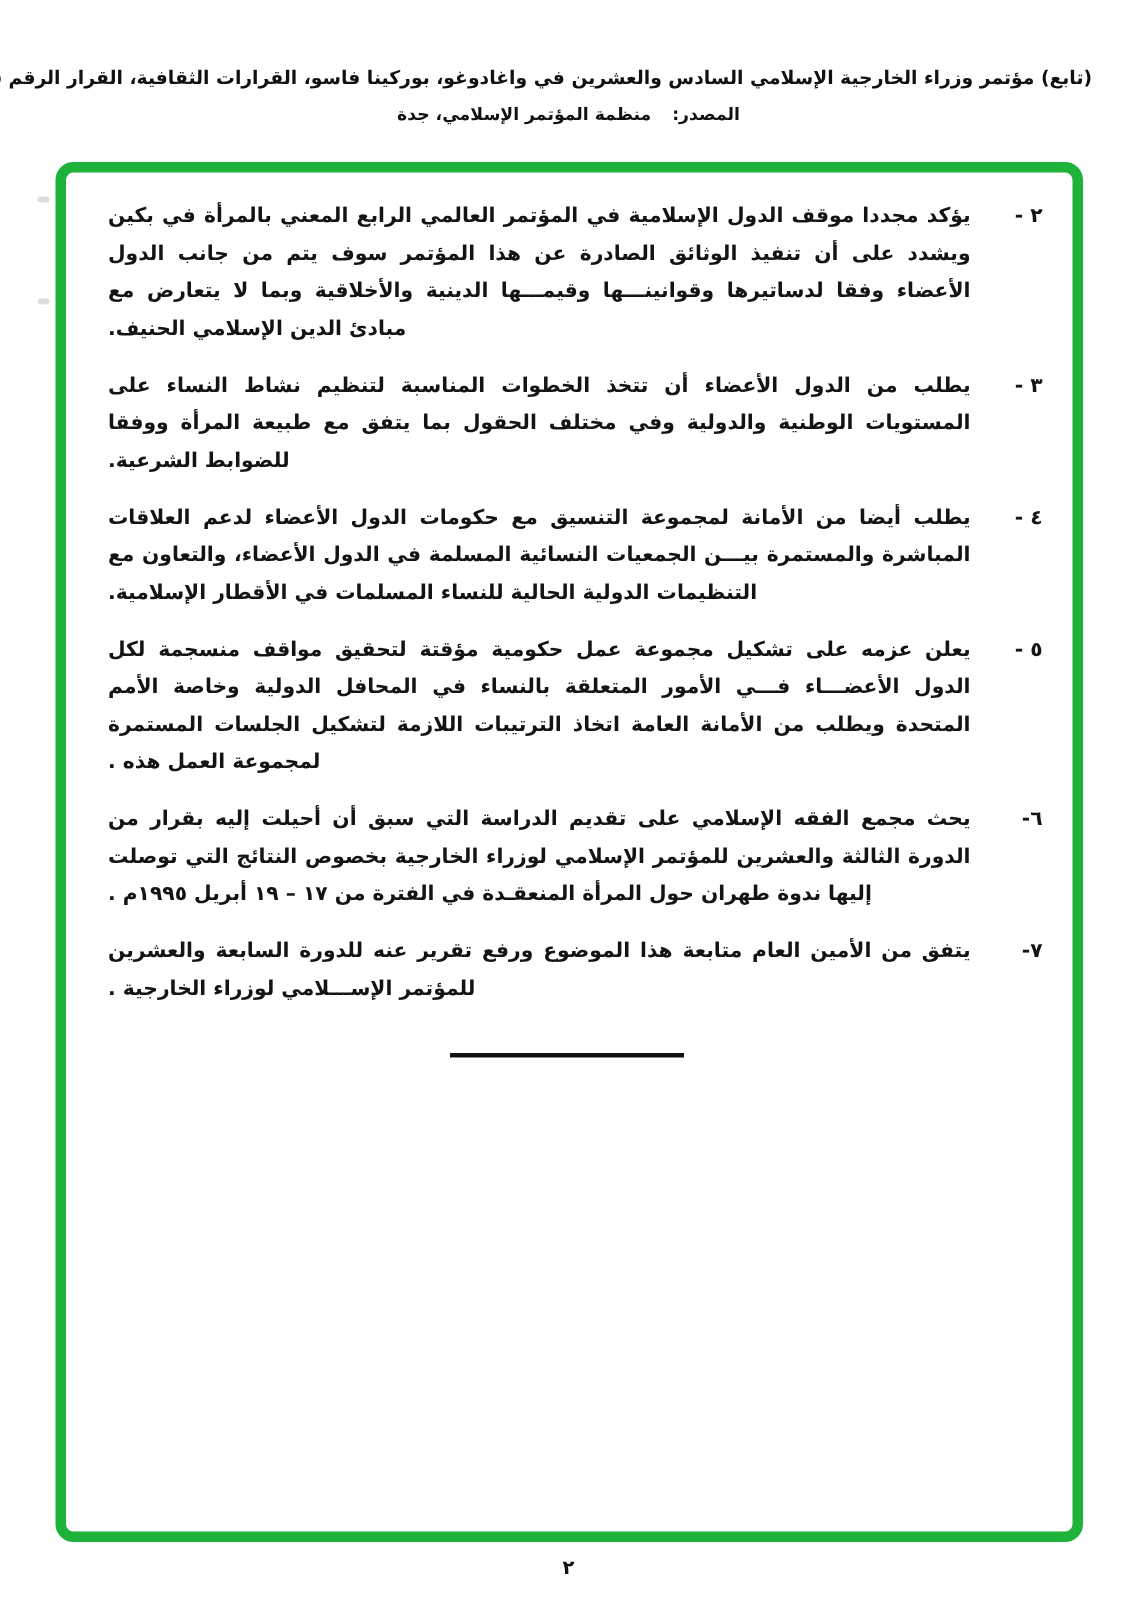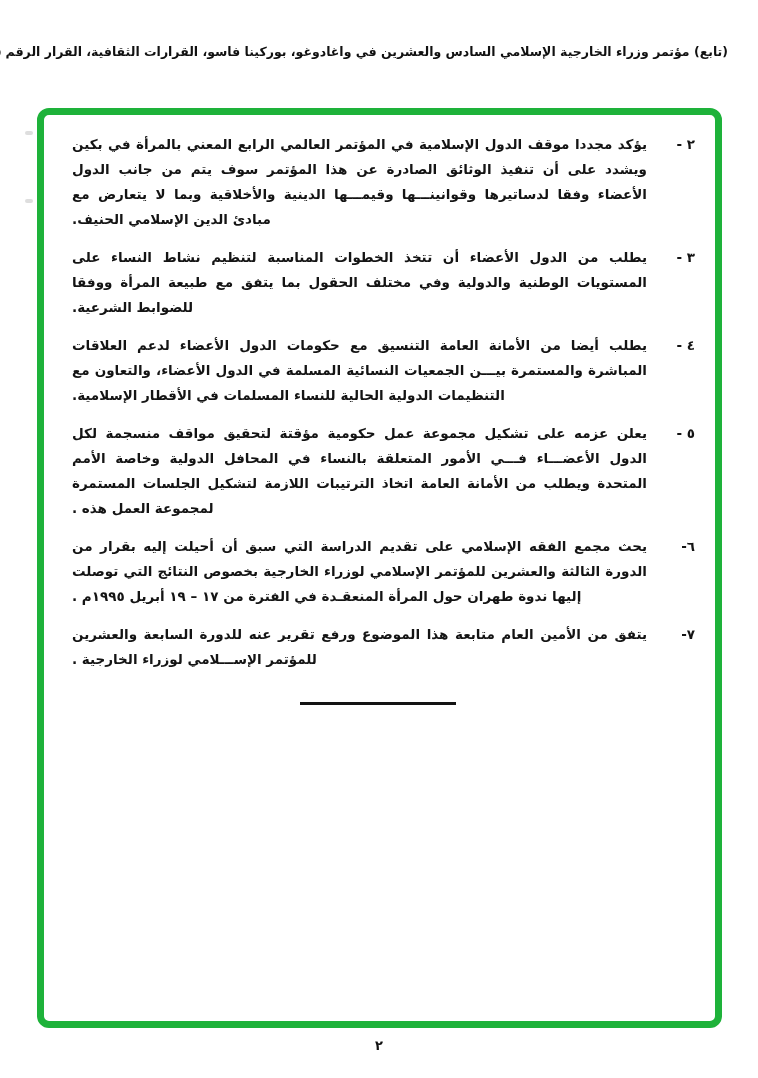--- a/index.html
+++ b/index.html
@@ -47,40 +47,43 @@
   .a1{left:25px;top:131px;}
   .a2{left:25px;top:199px;}
 </style>
 </head>
 <body>
 
 <div class="page">
 
   <div class="hdr1">(تابع) مؤتمر وزراء الخارجية الإسلامي السادس والعشرين في واغادوغو، بوركينا فاسو، القرارات الثقافية، القرار الرقم ٢٦/١٥-ث</div>
 
+  <div class="hdr2">
+    <span class="src-label">المصدر:</span><span>منظمة المؤتمر الإسلامي، جدة</span>
+  </div>
 
   <div class="artifact a1"></div>
   <div class="artifact a2"></div>
 
   <div class="frame">
     <div class="content">
 
       <div class="item">
         <div class="marker">٢ -</div>
         <div class="body">يؤكد مجددا موقف الدول الإسلامية في المؤتمر العالمي الرابع المعني بالمرأة في بكين ويشدد على أن تنفيذ الوثائق الصادرة عن هذا المؤتمر سوف يتم من جانب الدول الأعضاء وفقا لدساتيرها وقوانينـــها وقيمـــها الدينية والأخلاقية وبما لا يتعارض مع مبادئ الدين الإسلامي الحنيف.</div>
       </div>
 
       <div class="item">
         <div class="marker">٣ -</div>
         <div class="body">يطلب من الدول الأعضاء أن تتخذ الخطوات المناسبة لتنظيم نشاط النساء على المستويات الوطنية والدولية وفي مختلف الحقول بما يتفق مع طبيعة المرأة ووفقا للضوابط الشرعية.</div>
       </div>
 
       <div class="item">
         <div class="marker">٤ -</div>
-        <div class="body">يطلب أيضا من الأمانة العامة التنسيق مع حكومات الدول الأعضاء لدعم العلاقات المباشرة والمستمرة بيـــن الجمعيات النسائية المسلمة في الدول الأعضاء، والتعاون مع التنظيمات الدولية الحالية للنساء المسلمات في الأقطار الإسلامية.</div>
+        <div class="body">يطلب أيضا من الأمانة لمجموعة التنسيق مع حكومات الدول الأعضاء لدعم العلاقات المباشرة والمستمرة بيـــن الجمعيات النسائية المسلمة في الدول الأعضاء، والتعاون مع التنظيمات الدولية الحالية للنساء المسلمات في الأقطار الإسلامية.</div>
       </div>
 
       <div class="item">
         <div class="marker">٥ -</div>
         <div class="body">يعلن عزمه على تشكيل مجموعة عمل حكومية مؤقتة لتحقيق مواقف منسجمة لكل الدول الأعضـــاء فـــي الأمور المتعلقة بالنساء في المحافل الدولية وخاصة الأمم المتحدة ويطلب من الأمانة العامة اتخاذ الترتيبات اللازمة لتشكيل الجلسات المستمرة لمجموعة العمل هذه .</div>
       </div>
 
       <div class="item">
         <div class="marker">٦-</div>
         <div class="body">يحث مجمع الفقه الإسلامي على تقديم الدراسة التي سبق أن أحيلت إليه بقرار من الدورة الثالثة والعشرين للمؤتمر الإسلامي لوزراء الخارجية بخصوص النتائج التي توصلت إليها ندوة طهران حول المرأة المنعقـدة في الفترة من ١٧ – ١٩ أبريل ١٩٩٥م .</div>

